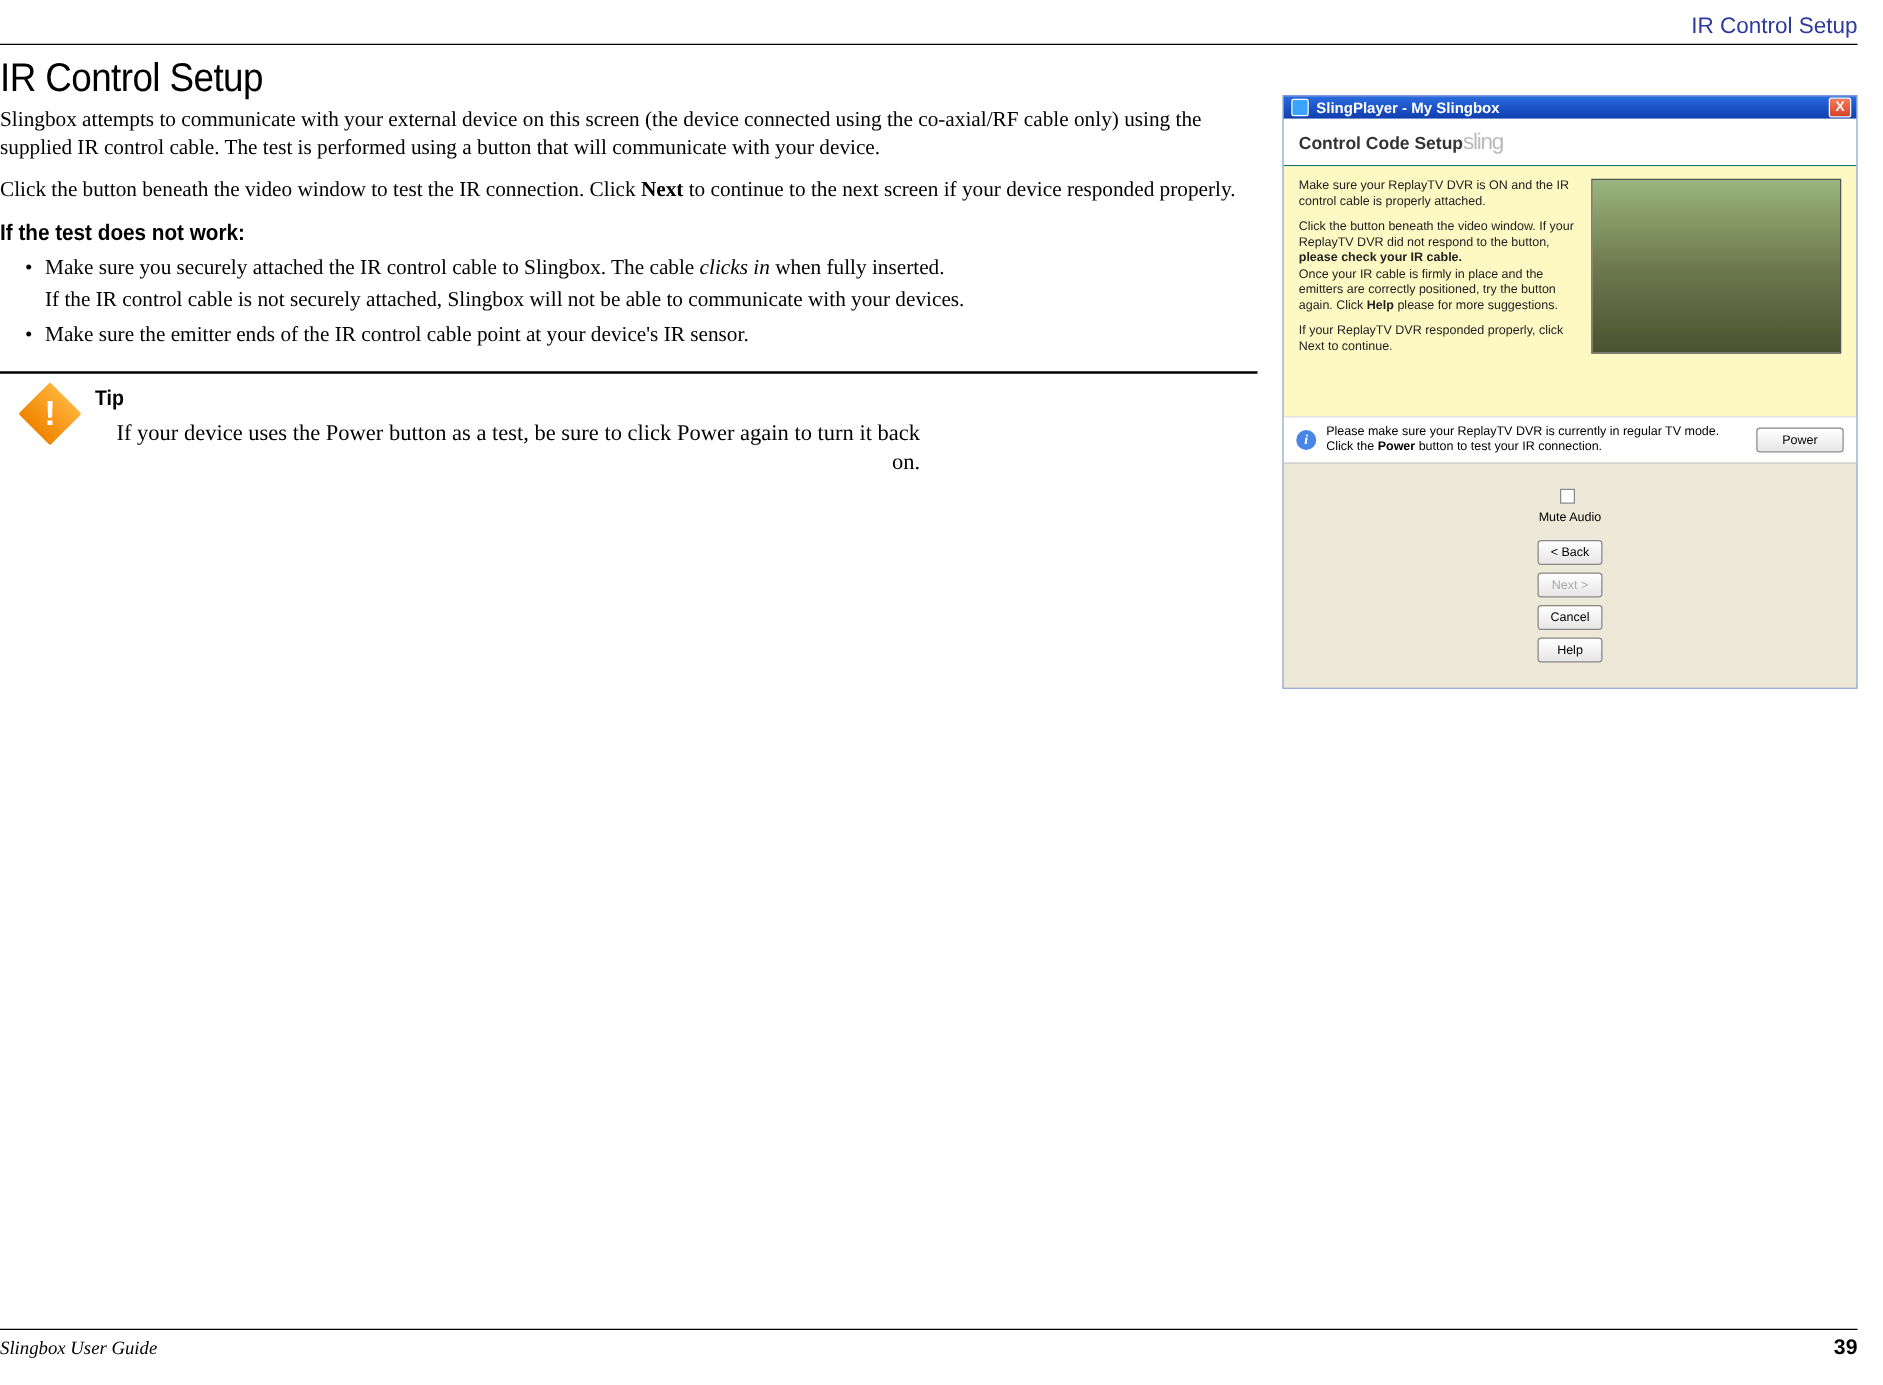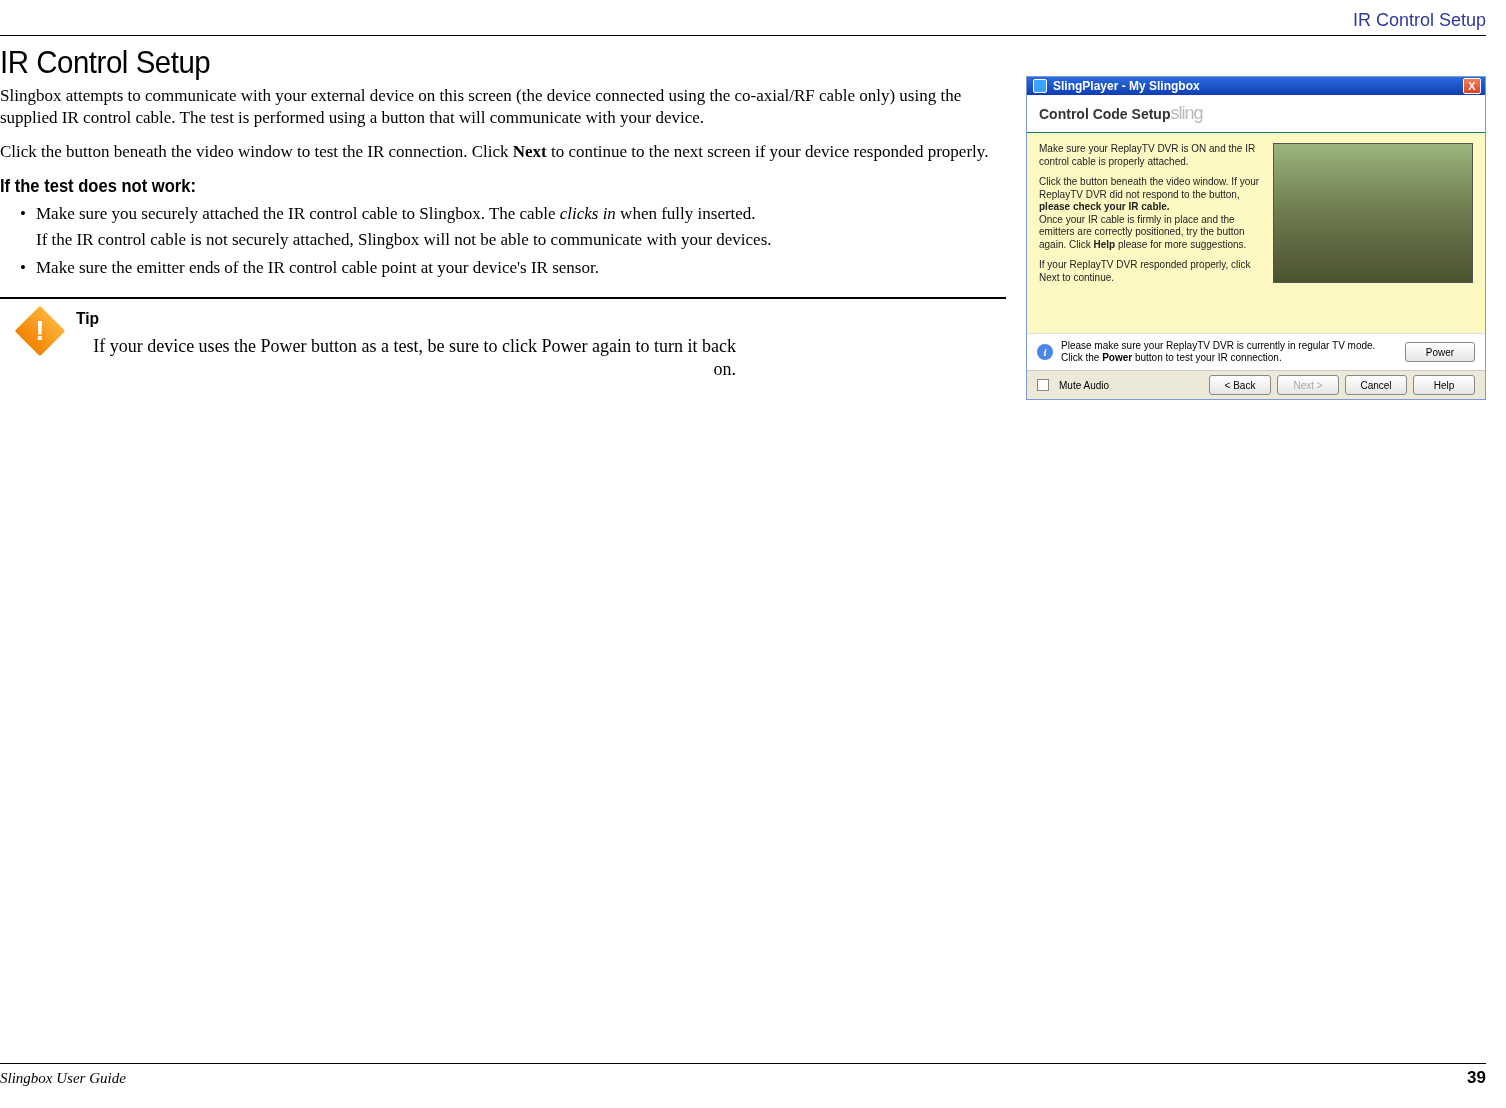--- a/index.html
+++ b/index.html
@@ -241,33 +241,34 @@
     font-size: 10px;
     display: flex;
     align-items: center;
     justify-content: center;
   }
   .btn-row {
     background: #ece9d8;
     border-top: 1px solid #ccc;
     display: flex;
     align-items: center;
-    padding: 4px 10px;
+    padding: 20px 10px;
     gap: 6px;
     font-size: 10px;
+    flex-direction: column;
   }
   .btn-row .spacer { flex: 1; }
   .btn-row .chk {
     width: 12px; height: 12px;
     border: 1px solid #888;
     background: #fff;
     margin-right: 4px;
   }
   .btn-row .wbtn {
-    width: 62px; height: 20px;
+    width: 52px; height: 20px;
     border: 1px solid #888;
     border-radius: 3px;
     background: linear-gradient(#fff,#e6e6e6);
     display: flex;
     align-items: center;
     justify-content: center;
   }
   .btn-row .wbtn.disabled { color: #aaa; }
   .footer {
     position: absolute;

